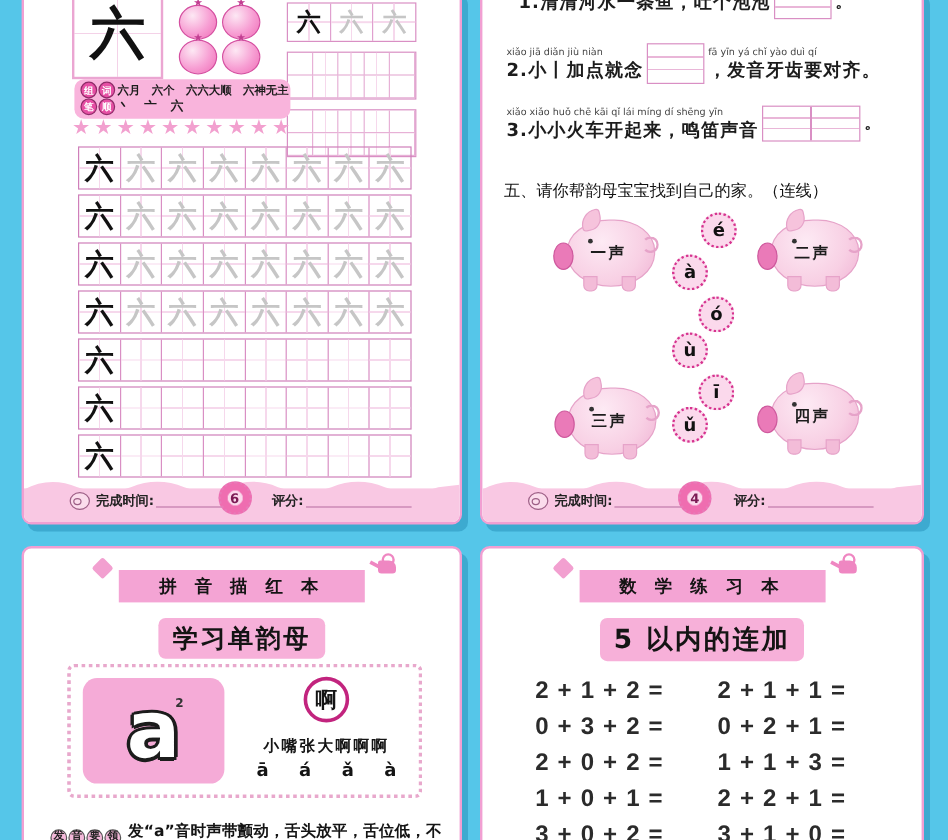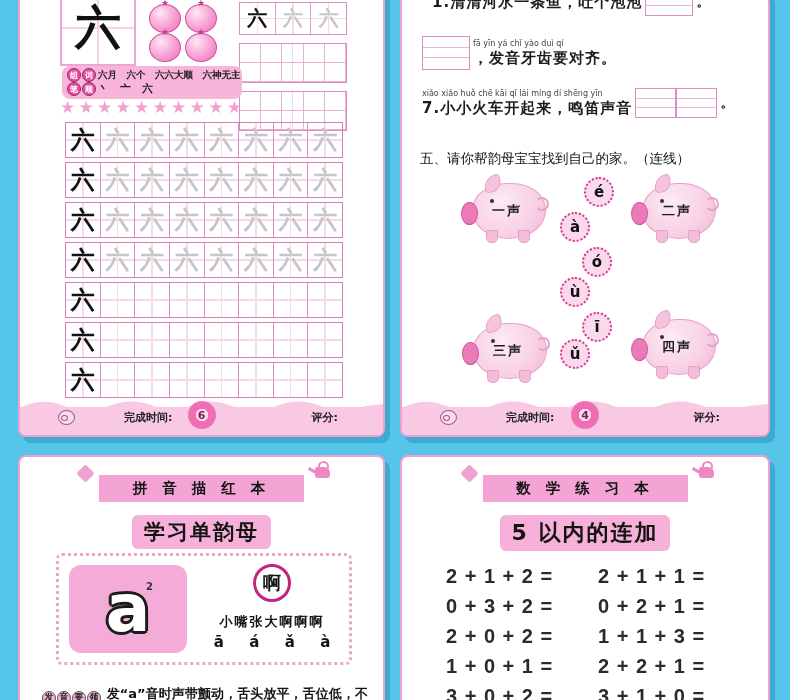--- a/index.html
+++ b/index.html
@@ -48,21 +48,21 @@
     background-image:linear-gradient(to bottom,transparent 48%,#f6d8ec 48%,#f6d8ec 52%,transparent 52%),
                      linear-gradient(to right,transparent 48%,#f6d8ec 48%,#f6d8ec 52%,transparent 52%);}
   .pcell:last-child{border-right:none;}
   .pcell.lead{color:#111;}
   .pcell.trace{color:#c6c6c6;}
 
   
   .footer{position:absolute;left:0;right:0;bottom:0;height:37px;}
   .footer svg{position:absolute;top:0;left:0;width:100%;height:13px;display:block;}
   .band{position:absolute;left:0;right:0;top:9px;bottom:0;background:#f9c8e3;}
-  .fc{position:absolute;top:12px;left:0;right:0;display:flex;align-items:center;gap:44px;}
+  .fc{position:absolute;top:12px;left:0;right:12px;display:flex;align-items:center;}
   .pigico{width:15px;height:13px;border:1px solid #9c5e85;border-radius:50%;background:#fbdcec;
     position:relative;margin-left:38px;flex:none;}
   .pigico::before{content:"";position:absolute;left:2px;top:4px;width:5px;height:4px;
     border:1px solid #9c5e85;border-radius:50%;}
   .flabel{font-size:11px;font-weight:700;color:#222;margin-left:5px;white-space:nowrap;}
   .fline{width:58px;border-bottom:1px solid #c07bab;height:10px;margin-left:2px;}
   .fline.long{width:88px;margin-right:28px;}
   .fspacer{flex:1;}
   .fbadge{position:absolute;left:50%;top:-9px;transform:translateX(-50%);width:24px;height:24px;
     border-radius:50%;background:radial-gradient(#fbd9ec 36%,#ef6db0 38%);border:2px dotted #e87ab8;
@@ -306,30 +306,34 @@
     </div>
   </div>
 
   <div class="page page-tr">
     <div class="q q1">
       <b>1.清清河水一条鱼，吐个泡泡</b>
       <span class="pbox"></span>
       <span class="endmark">。</span>
     </div>
     <div class="q q2">
+      <span>
+        <i class="py">xiǎo   jiā diǎn jiù niàn</i>
+        <b>2.小丨加点就念</b>
+      </span>
       <span class="pbox tall"></span>
       <span>
         <i class="py">fā yīn yá chǐ yào duì qí</i>
         <b>，发音牙齿要对齐。</b>
       </span>
     </div>
     <div class="q q3">
       <span>
         <i class="py">xiǎo xiǎo huǒ chē kāi qǐ lái    míng dí shēng yīn</i>
-        <b>7.小小火车开起来，鸣笛声音</b>
+        <b>3.小小火车开起来，鸣笛声音</b>
       </span>
       <span class="pbox double"></span>
       <span class="endmark">。</span>
     </div>
 
     <div class="sectitle">五、请你帮韵母宝宝找到自己的家。（连线）</div>
     <div></div>
 
     <div class="footer">
       <svg viewBox="0 0 370 13" preserveAspectRatio="none">

